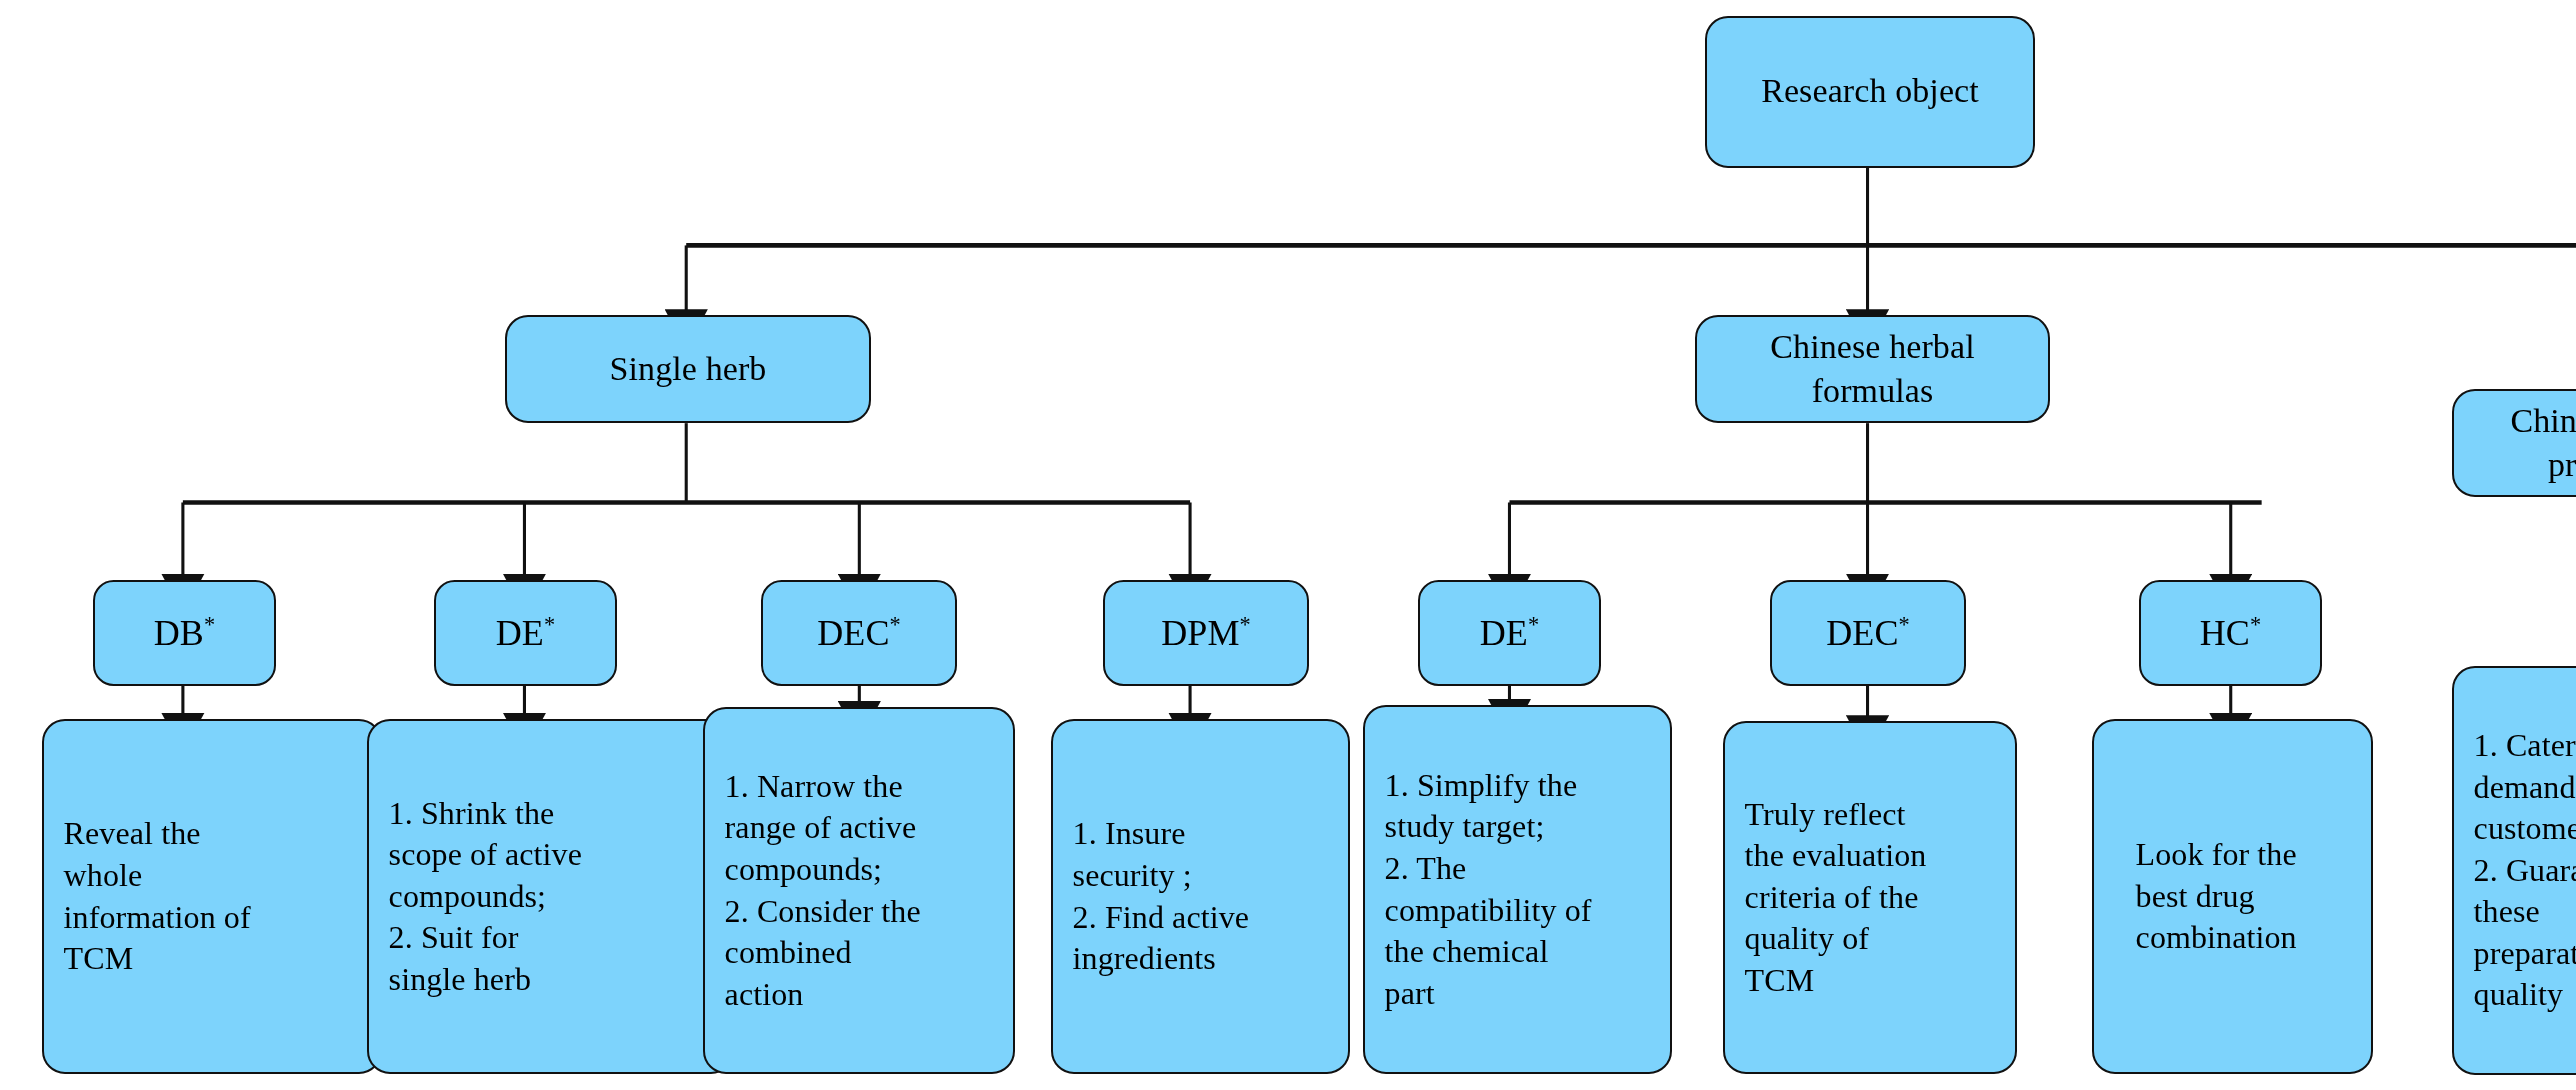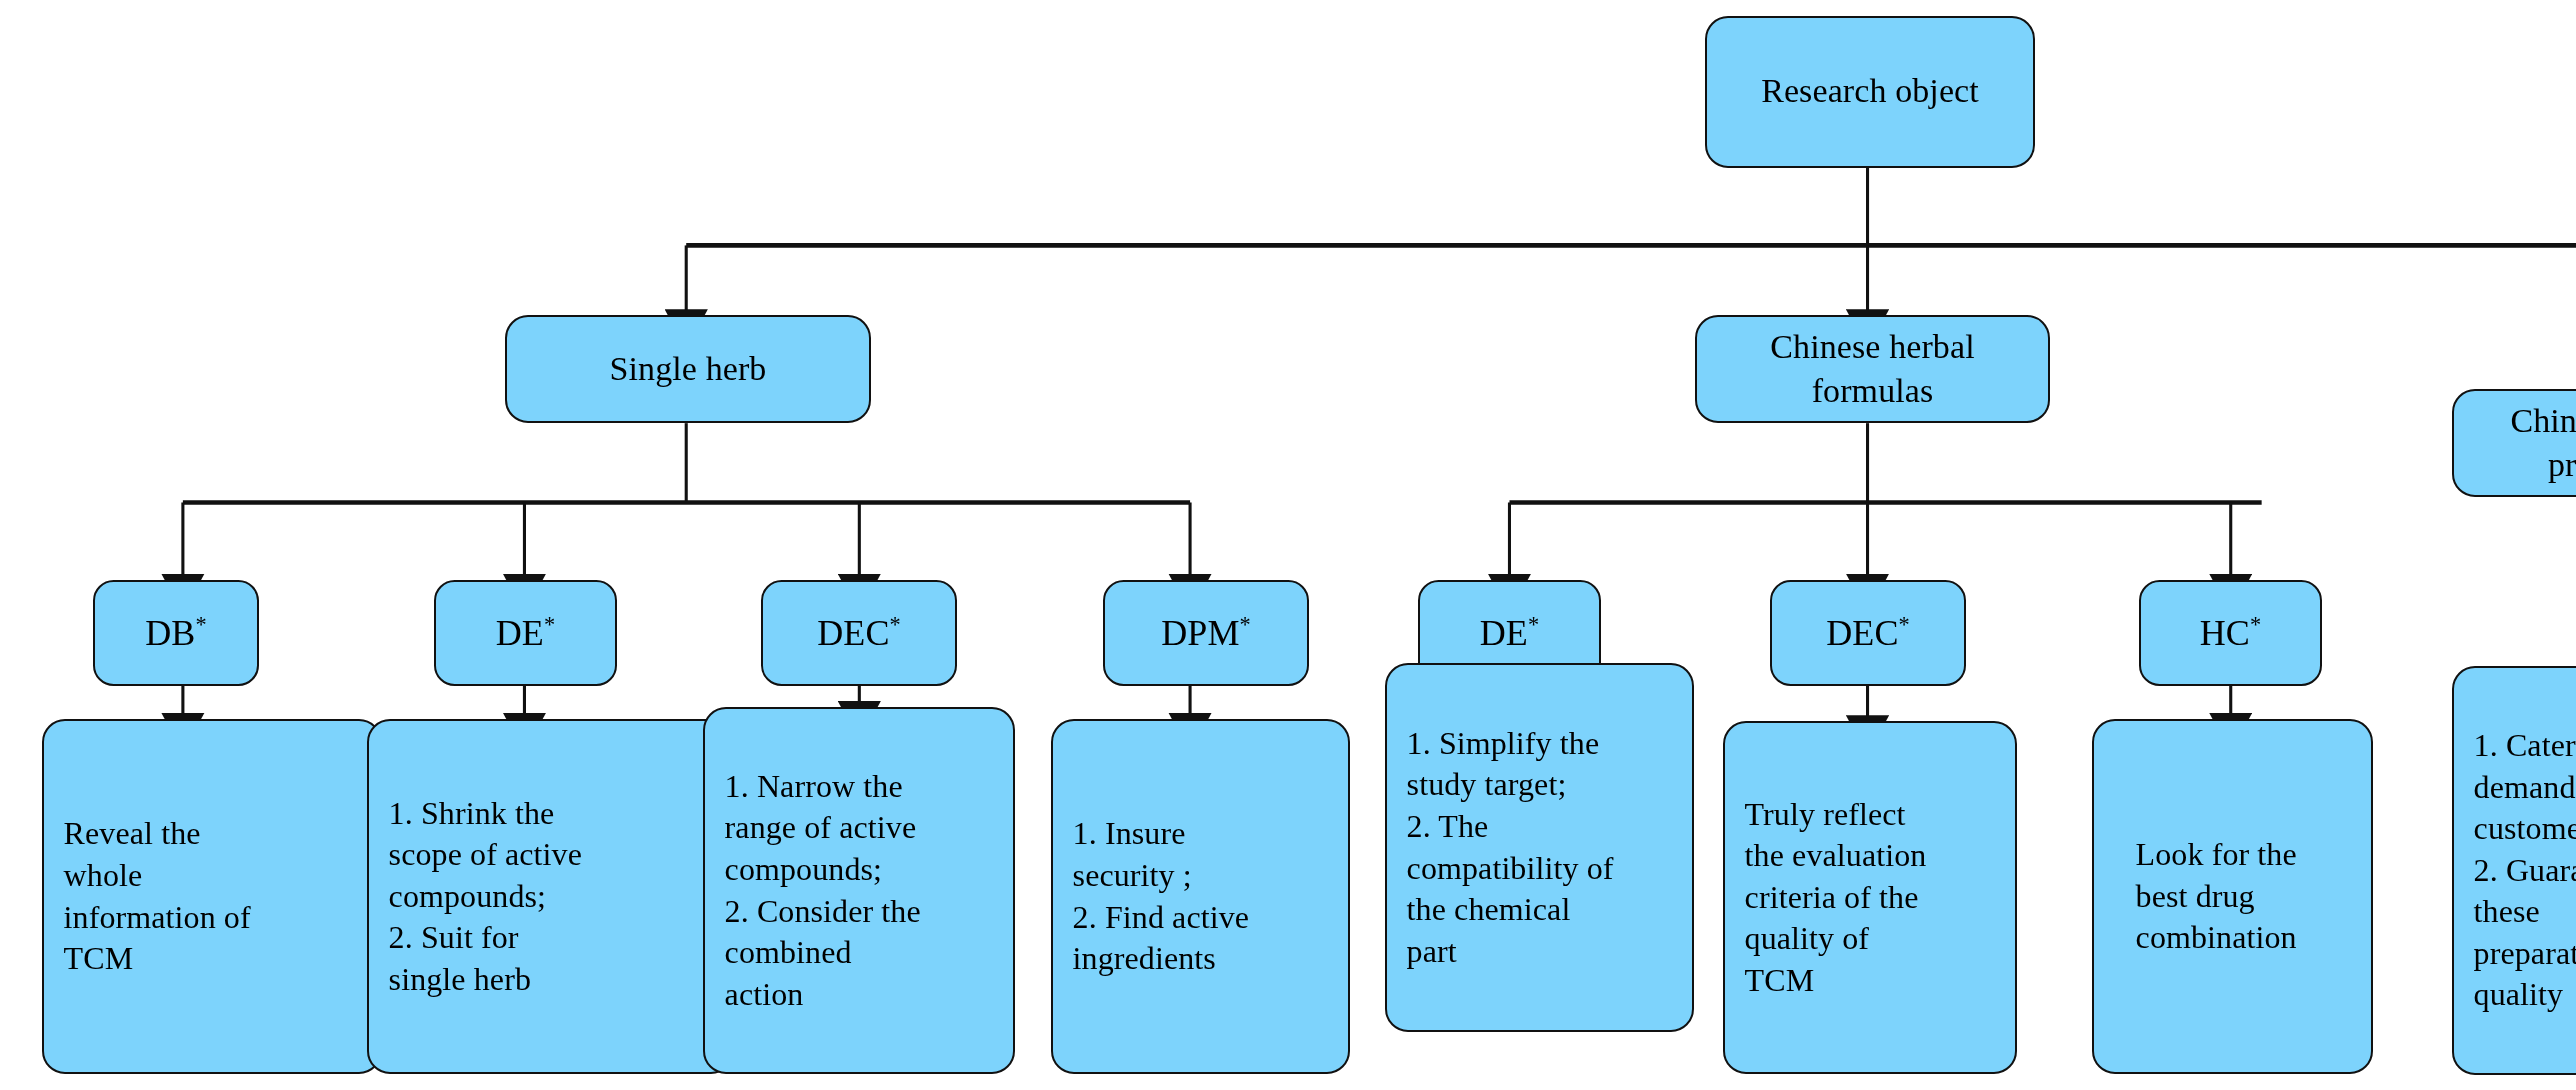--- a/index.html
+++ b/index.html
@@ -105,21 +105,21 @@
   <div class="node center lvl2" style="left:1695px; top:315px; width:355px; height:108px;">
     <span class="txt">Chinese herbal
 formulas</span>
   </div>
 
   <div class="node center lvl2" style="left:2452px; top:389px; width:361px; height:108px;">
     <span class="txt">Chinese medicine
 preparations</span>
   </div>
 
-  <div class="node abbr" style="left:93px; top:580px; width:166px; height:106px;">
+  <div class="node abbr" style="left:93px; top:580px; width:183px; height:106px;">
     <span class="txt"><span>DB</span><sup>*</sup></span>
   </div>
 
   <div class="node abbr" style="left:434px; top:580px; width:183px; height:106px;">
     <span class="txt"><span>DE</span><sup>*</sup></span>
   </div>
 
   <div class="node abbr" style="left:761px; top:580px; width:196px; height:106px;">
     <span class="txt"><span>DEC</span><sup>*</sup></span>
   </div>
@@ -164,21 +164,21 @@
 action</span>
   </div>
 
   <div class="node left" style="left:1051px; top:719px; width:299px; height:355px;">
     <span class="txt">1. Insure
 security ;
 2. Find active
 ingredients</span>
   </div>
 
-  <div class="node left" style="left:1363px; top:663px; width:309px; height:369px;margin-left:22px;">
+  <div class="node left" style="left:1363px; top:705px; width:309px; height:369px;">
     <span class="txt">1. Simplify the
 study target;
 2. The
 compatibility of
 the chemical
 part</span>
   </div>
 
   <div class="node left" style="left:1723px; top:721px; width:294px; height:353px;">
     <span class="txt">Truly reflect

